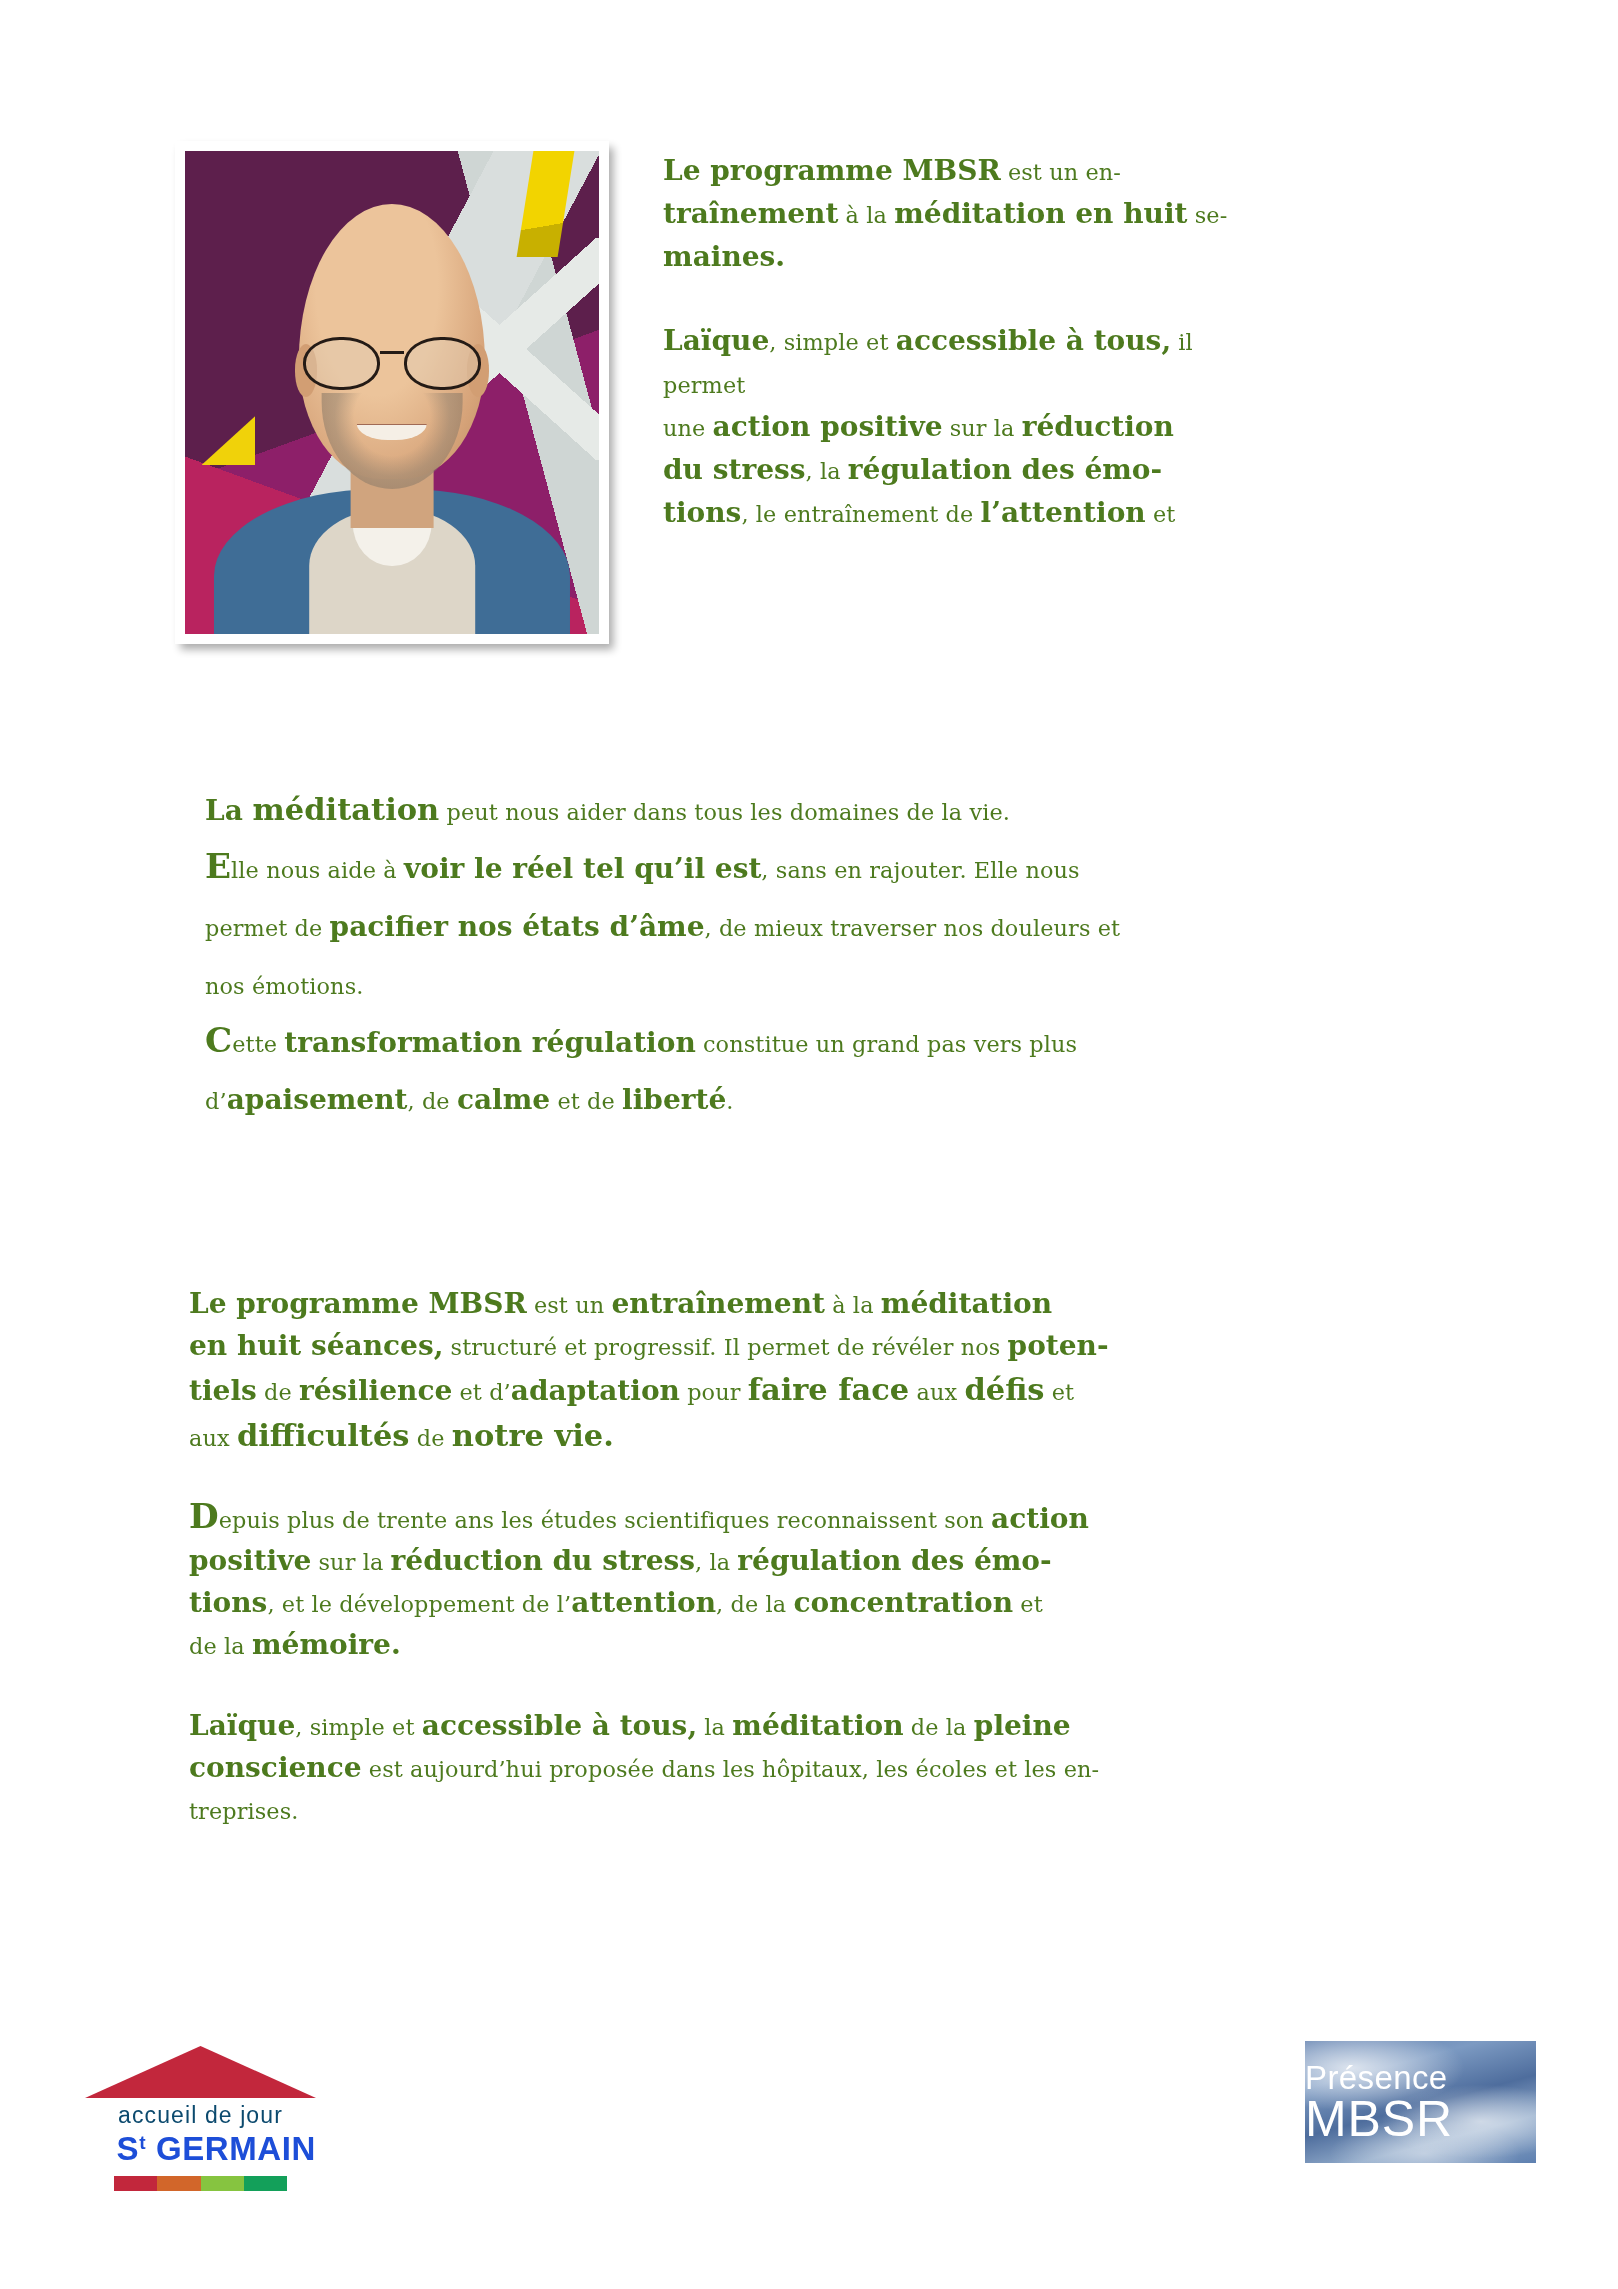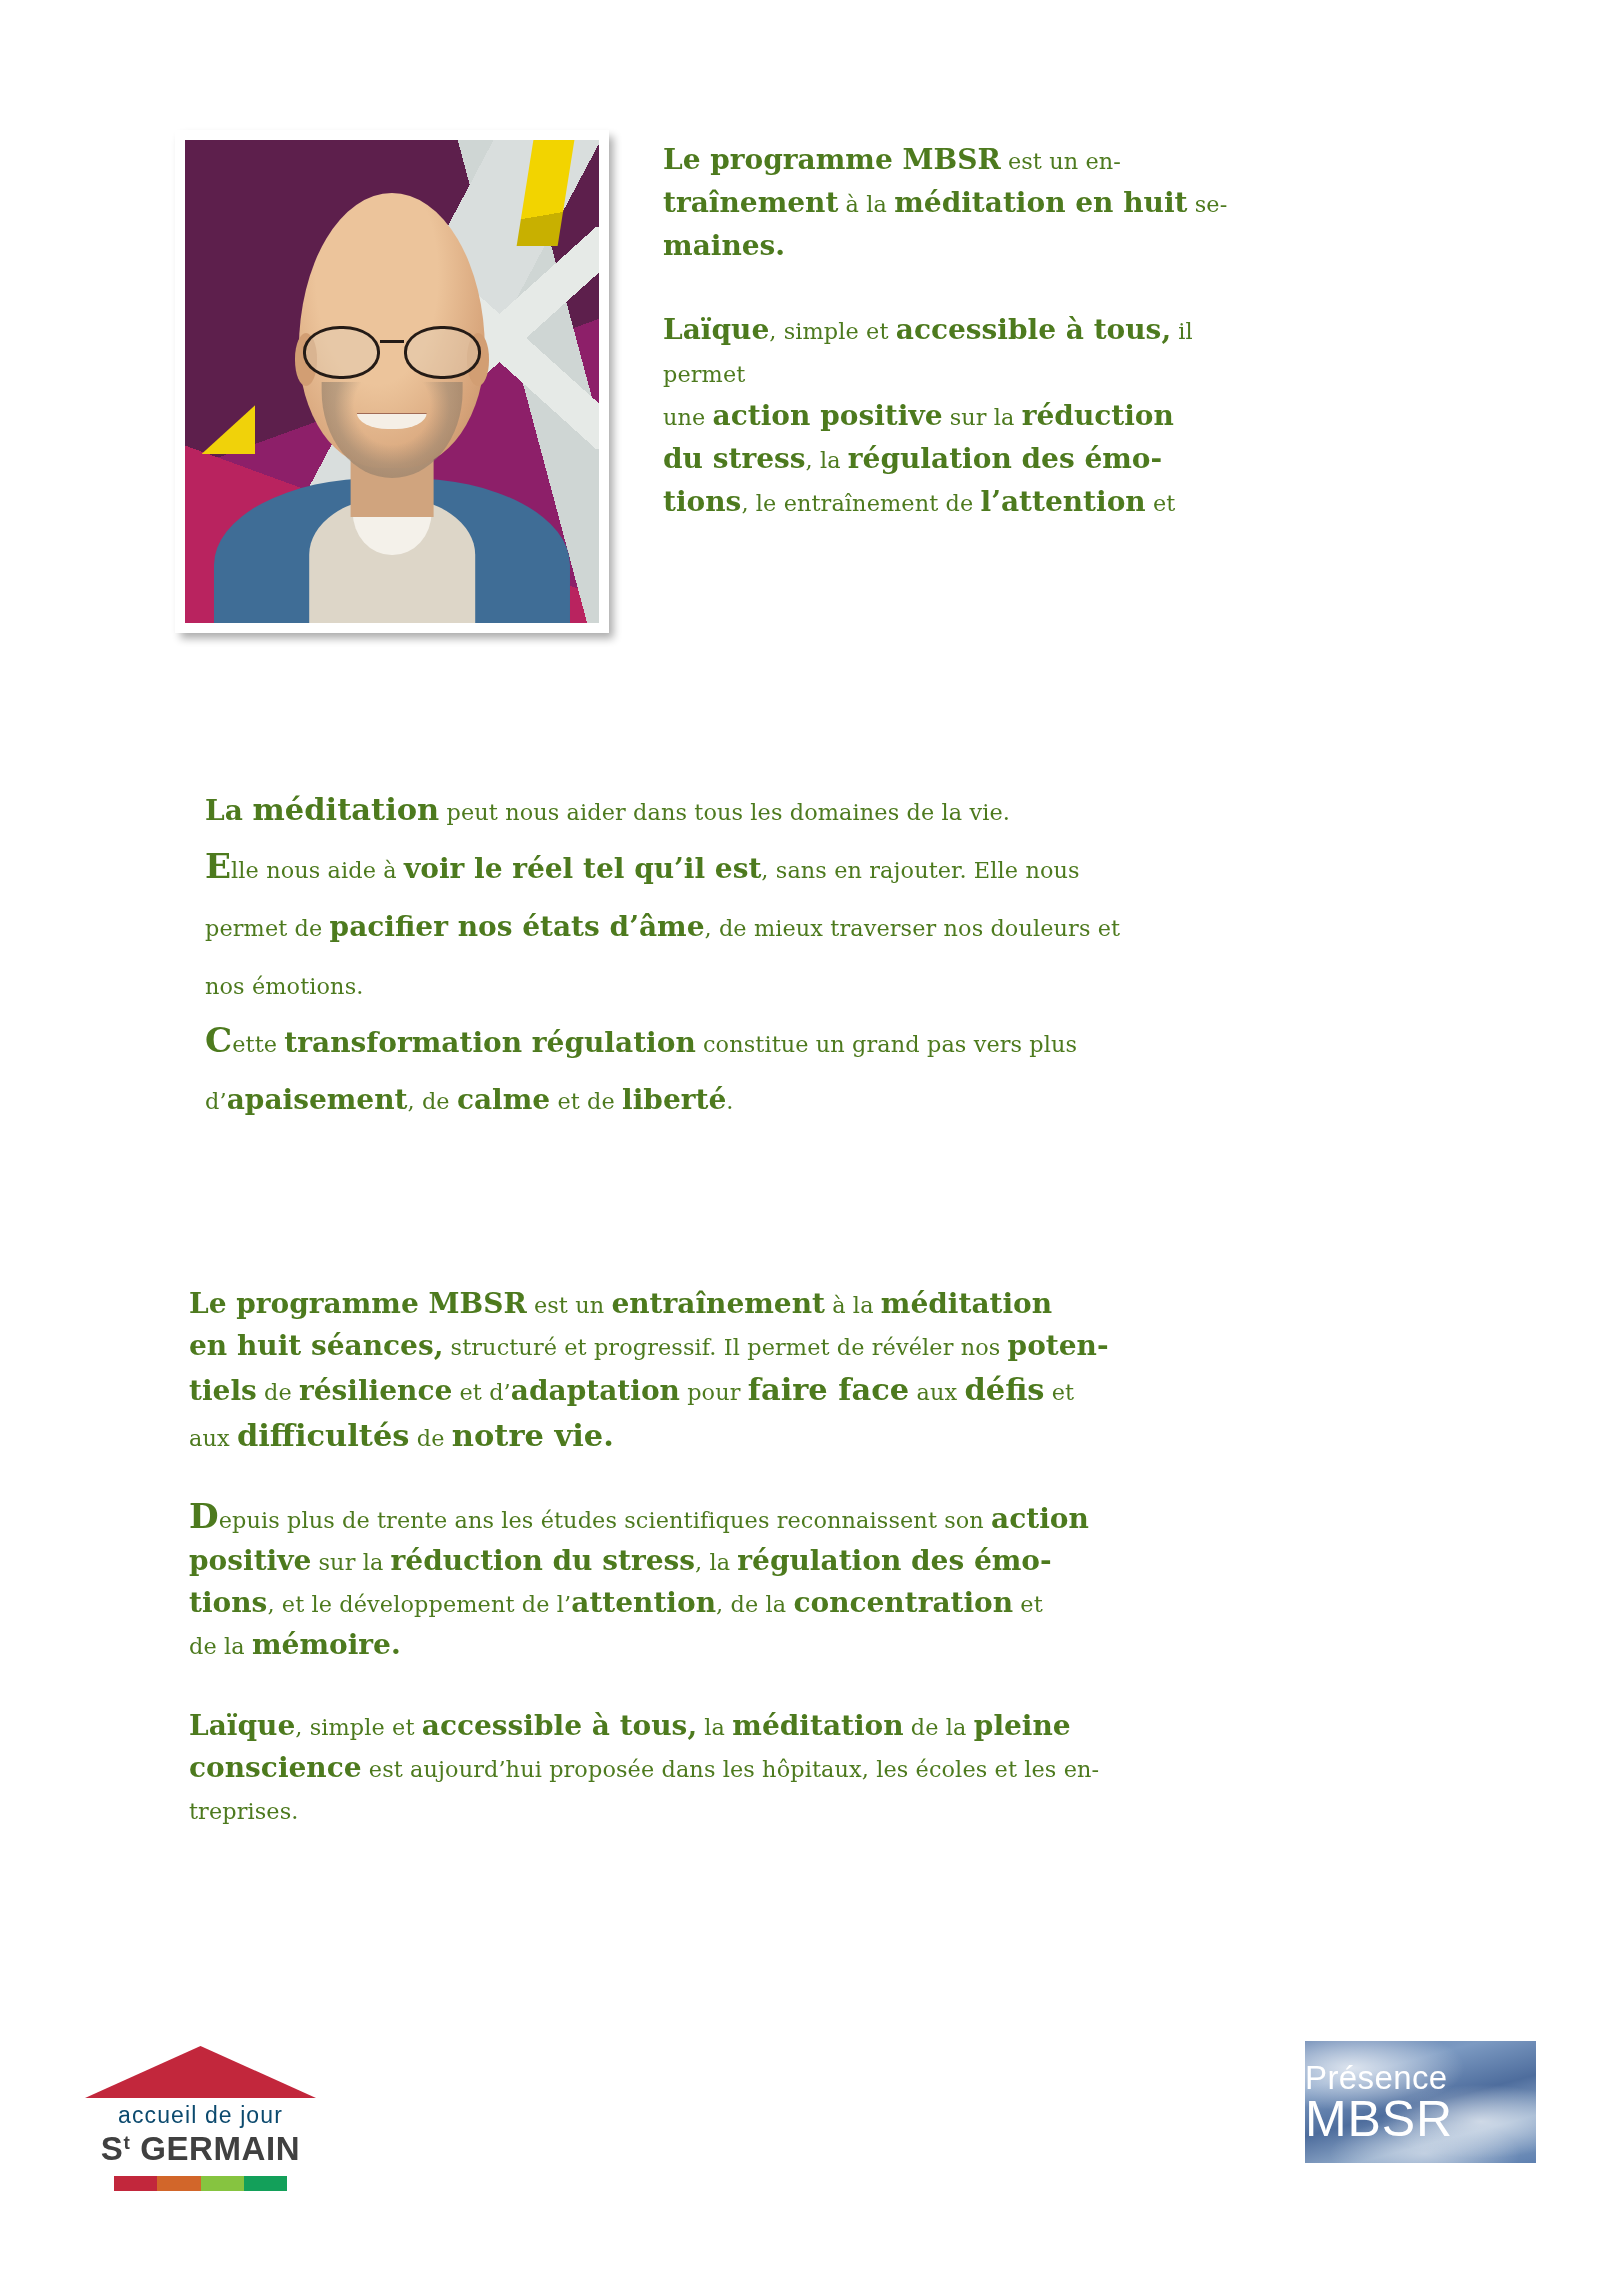--- a/index.html
+++ b/index.html
@@ -17,21 +17,21 @@
   }
   .b   { font-weight: bold; }
 
   
   .sm  { font-size: 0.80em; font-weight: normal; letter-spacing: 0.1px; }
   .dropcap { font-size: 1.22em; font-weight: bold; line-height: 0; }
 
   
   #top-block {
     position: absolute;
-    left: 0; top: 1px;
+    left: 0; top: 12px;
     width: 1586px;
     height: 701px;
   }
 
   #portrait-frame {
     position: absolute;
     left: 175px;
     top: 129px;
     width: 434px;
     height: 503px;
@@ -198,23 +198,23 @@
     color: #0c4a6e;
     letter-spacing: 1.1px;
     text-align: center;
     margin-top: 3.7px;
     white-space: nowrap;
   }
   #logo-stgermain .ligne2 {
     font-family: "Liberation Sans", sans-serif;
     font-size: 33px;
     font-weight: bold;
-    color: #404040;
+    color: #1d4ed8;
     letter-spacing: 0.6px;
-    text-align: center;
+    text-align: right;
     margin-top: 0.9px;
     white-space: nowrap;
   }
   #logo-stgermain .ligne2 .sup {
     font-size: 0.58em;
     vertical-align: 0.55em;
   }
   #logo-stgermain .colorbar {
     display: flex;
     width: 173px;

